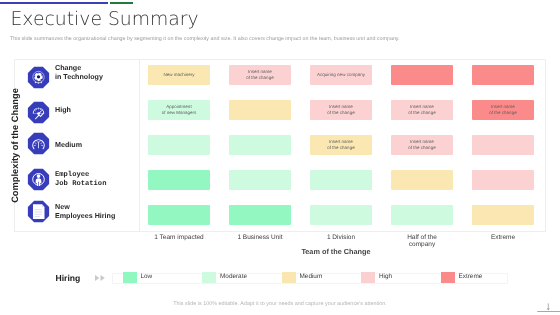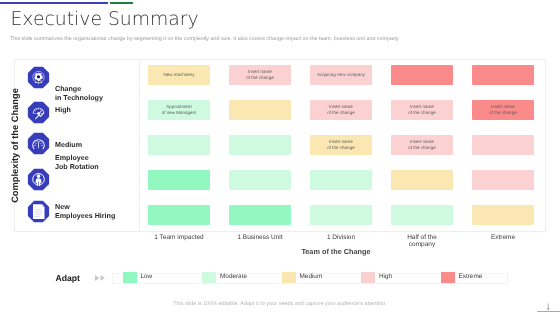--- a/index.html
+++ b/index.html
@@ -53,21 +53,21 @@
             <path d="M 48.1 34.57 L 34.57 48.1 L 15.43 48.1 L 1.9 34.57 L 1.9 15.43 L 15.43 1.9 L 34.57 1.9 L 48.1 15.43 Z" fill="#373CBA"></path>
             <circle cx="25" cy="24" r="12.4" fill="none" stroke="#fff" stroke-width="1.3" opacity="0.85"></circle>
             <path d="M 33.88 19.95 L 33.88 27.25 L 30.00 28.92 L 28.52 30.00 L 31.21 30.92 L 24.28 33.17 L 21.48 30.00 L 20.00 28.92 L 19.96 31.77 L 15.67 25.87 L 17.83 22.23 L 18.39 20.49 L 15.67 21.33 L 19.96 15.43 L 24.09 16.36 L 25.91 16.36 L 24.28 14.03 L 31.21 16.28 L 31.61 20.49 L 32.17 22.23 Z" fill="#fff"></path>
             <circle cx="25" cy="23.6" r="3.6" fill="#151a63"></circle>
             <g fill="#ffffff" opacity="0.85">
               <circle cx="18.8" cy="35.6" r="1.7"></circle>
               <circle cx="25" cy="37.0" r="1.7"></circle>
               <circle cx="31.2" cy="35.6" r="1.7"></circle>
             </g>
           </svg></div>
-        <div class="rlabel" style="top: 85px;">Change<br>in Technology</div>
+        <div class="rlabel" style="top: 64px;">Change<br>in Technology</div>
       </div>
       <div class="row" style="top: 0px;">
         <div class="oct" style="top: 100.5px;"><svg viewBox="0 0 50 50" width="100%" height="100%">
             <path d="M 48.1 34.57 L 34.57 48.1 L 15.43 48.1 L 1.9 34.57 L 1.9 15.43 L 15.43 1.9 L 34.57 1.9 L 48.1 15.43 Z" fill="#373CBA"></path>
             <path d="M12.4 27.4 A12.6 12.6 0 1 1 37.6 27.4 Z" fill="#fff"></path>
             <path d="M14.4 26.6 A10.6 10.6 0 1 1 35.6 26.6 Z" fill="#373CBA"></path>
             <g stroke="#fff" stroke-width="1.3" stroke-linecap="round">
               <path d="M16.4 20.2 L18.3 21.4 M19.6 16.7 L20.7 18.6 M25 15.4 L25 17.6 M30.4 16.7 L29.3 18.6 M33.6 20.2 L31.7 21.4"></path>
             </g>
             <path d="M23.2 28.4 L33.0 18.6 L26.4 30.0 Z" fill="#fff"></path>
@@ -88,21 +88,21 @@
         <div class="rlabel" style="top: 140.8px;">Medium</div>
       </div>
       <div class="row" style="top: 0px;">
         <div class="oct" style="top: 167.5px;"><svg viewBox="0 0 50 50" width="100%" height="100%">
             <path d="M 48.1 34.57 L 34.57 48.1 L 15.43 48.1 L 1.9 34.57 L 1.9 15.43 L 15.43 1.9 L 34.57 1.9 L 48.1 15.43 Z" fill="#373CBA"></path>
             <circle cx="25" cy="24.5" r="12.6" fill="none" stroke="#fff" stroke-width="2.1"></circle>
             <circle cx="25" cy="17.6" r="4.0" fill="#fff"></circle>
             <path d="M25 22.2 A6.2 6.2 0 0 1 31.2 28.4 L31.2 33.4 L28.4 33.4 L28.4 39.4 L21.6 39.4 L21.6 33.4 L18.8 33.4 L18.8 28.4 A6.2 6.2 0 0 1 25 22.2 Z" fill="#fff"></path>
             <path d="M24.3 30.0 L25.7 30.0 L25.7 39.4 L24.3 39.4 Z" fill="#373CBA"></path>
           </svg></div>
-        <div class="rlabel" style="top: 154px;">Employee<br>Job Rotation</div>
+        <div class="rlabel" style="top: 171px; font-family: Liberation Mono, monospace;">Employee<br>Job Rotation</div>
       </div>
       <div class="row" style="top: 0px;">
         <div class="oct" style="top: 199.8px;"><svg viewBox="0 0 50 50" width="100%" height="100%">
             <path d="M 48.1 34.57 L 34.57 48.1 L 15.43 48.1 L 1.9 34.57 L 1.9 15.43 L 15.43 1.9 L 34.57 1.9 L 48.1 15.43 Z" fill="#373CBA"></path>
             <path d="M13.0 9.5 L32.5 9.5 L38.0 15.0 L38.0 41.5 L13.0 41.5 Z" fill="#fff"></path>
             <path d="M32.5 9.5 L38.0 15.0 L32.5 15.0 Z" fill="#dcdcf0"></path>
             <g stroke="#cdcee8" stroke-width="1.6" stroke-linecap="round">
               <path d="M17.5 21.0 H31.5 M17.5 26.0 H33.0 M17.5 31.0 H31.5 M17.5 36.0 H27.0"></path>
             </g>
           </svg></div>
@@ -156,21 +156,21 @@
     </div>
   <div id="xbottom">
       <div class="xlab" style="left: 148px; width: 62px;">1 Team impacted</div>
       <div class="xlab" style="left: 229px; width: 62px;">1 Business  Unit</div>
       <div class="xlab" style="left: 310px; width: 62px;">1 Division</div>
       <div class="xlab" style="left: 391px; width: 62px;">Half of the<br>company</div>
       <div class="xlab" style="left: 472px; width: 62px;">Extreme</div>
     </div>
   <div id="xtitle">Team of the Change</div>
   <div id="legend">
-      <div class="ltitle">Adapt</div>
+      <div class="ltitle">Hiring</div>
       <div class="lchev"><svg viewBox="0 0 10 6" width="10" height="6">
           <path d="M0 0 L4.3 3 L0 6 Z" fill="#c9c9c9"></path>
           <path d="M5.5 0 L9.8 3 L5.5 6 Z" fill="#c9c9c9"></path>
         </svg></div>
       <div class="lbox"></div>
       <div class="litem" style="left: 122.5px;">
         <div class="lsw" style="background: rgb(143, 247, 192);"></div>
         <div class="llab">Low</div>
       </div>
       <div class="litem" style="left: 202px;">

